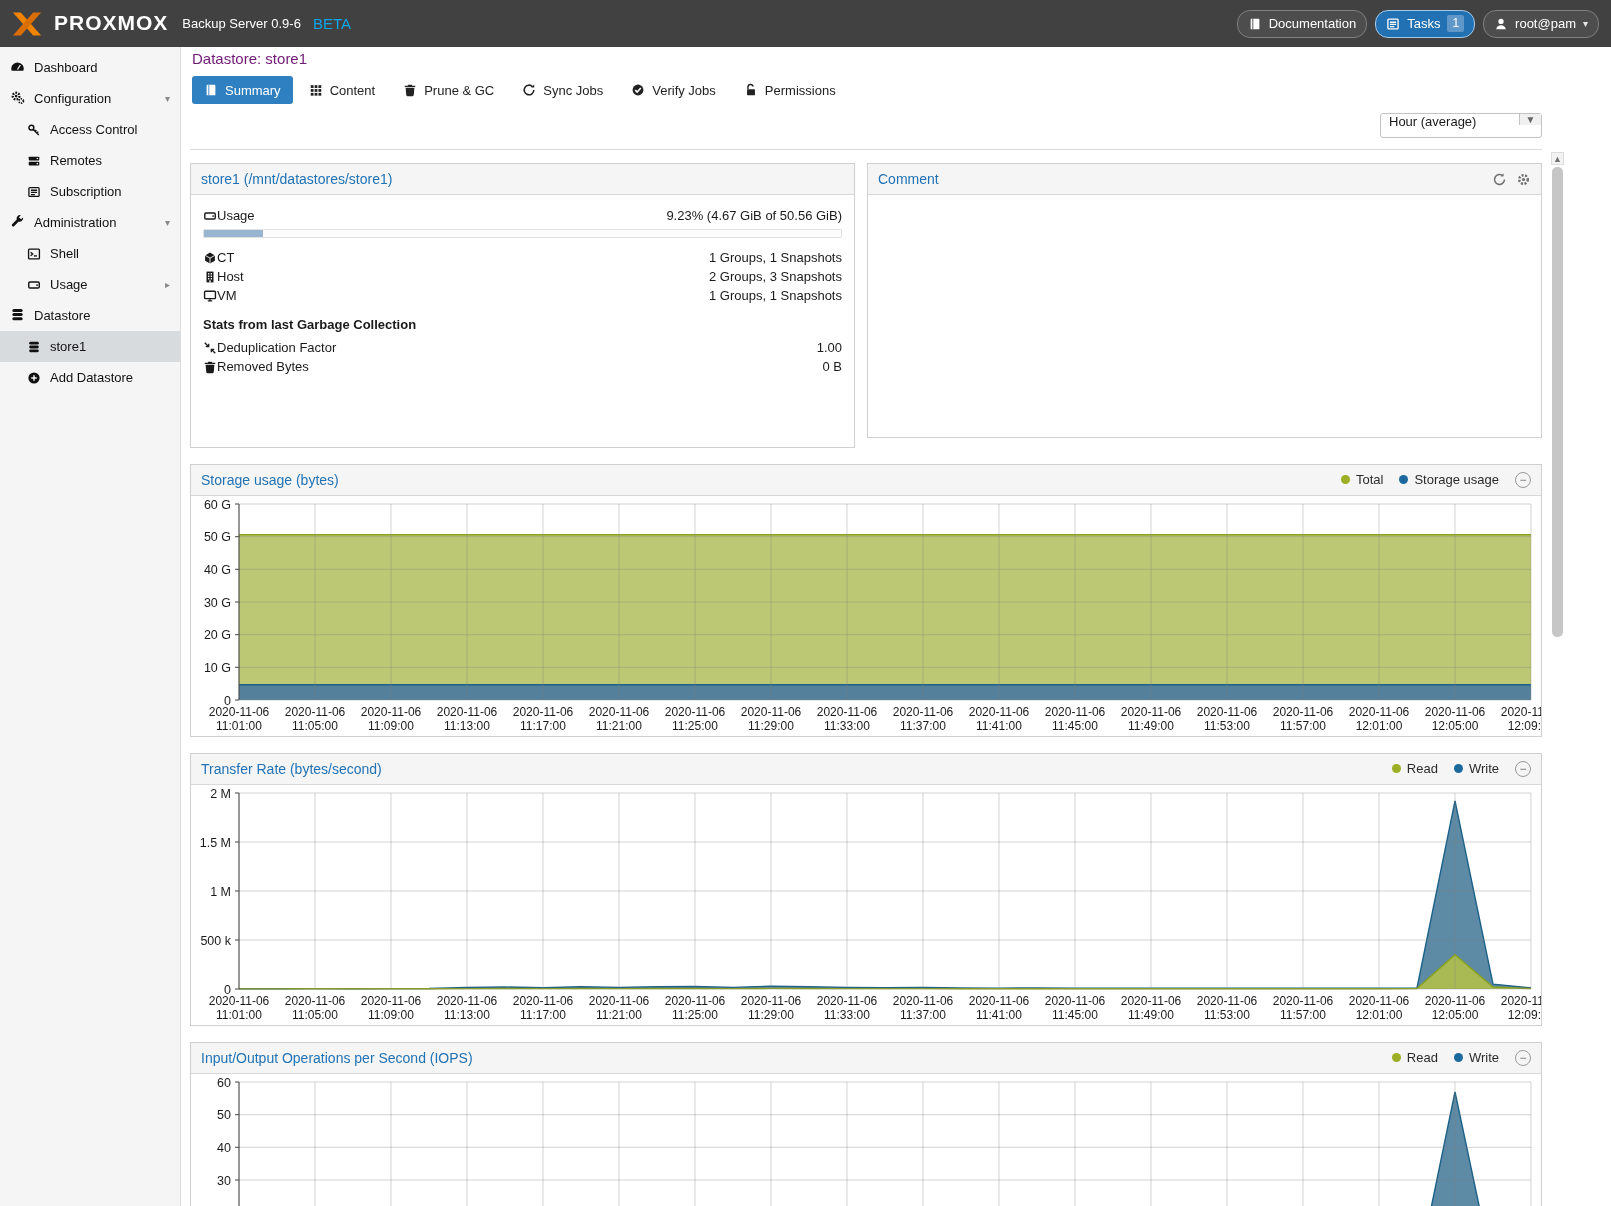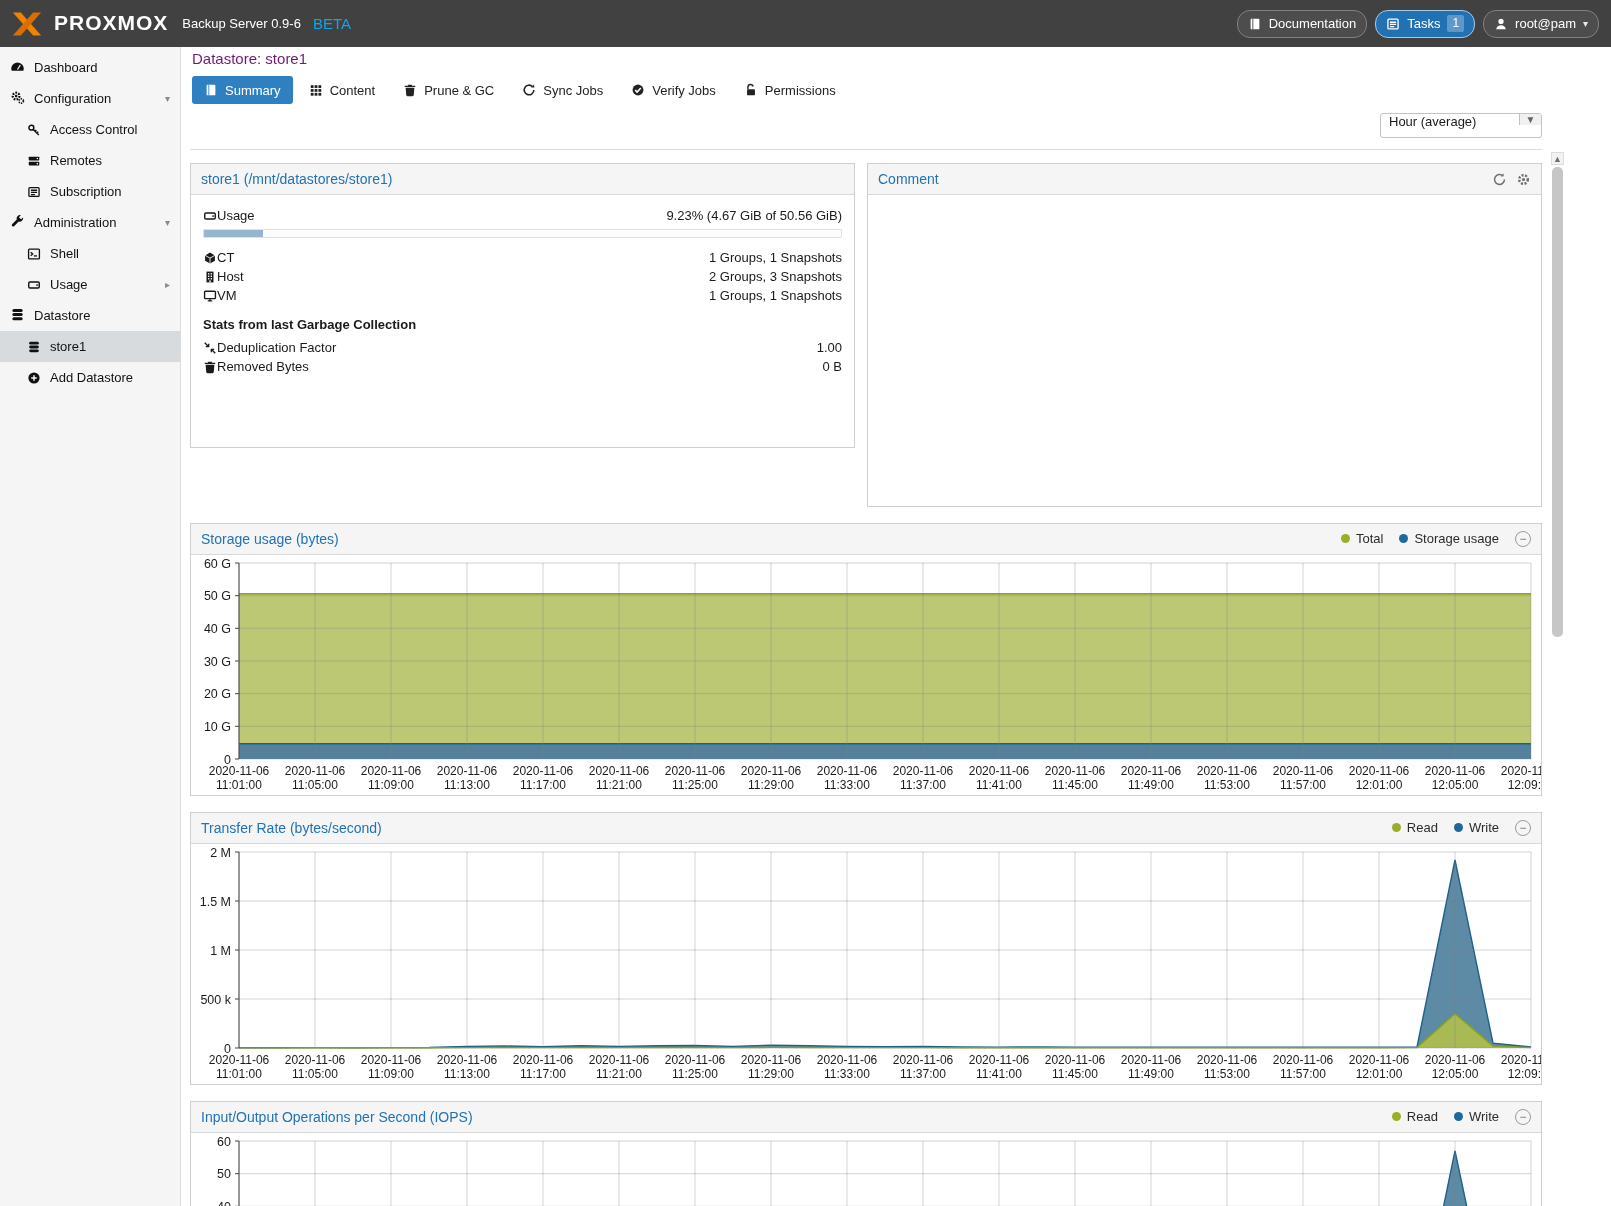--- a/index.html
+++ b/index.html
@@ -42,21 +42,21 @@
   .combo .text{flex:1;display:flex;align-items:center;padding:0 8px}
   .combo .trigger{width:22px;border-left:1px solid #c3c3c3;background:#f0f0f0;display:flex;
     align-items:center;justify-content:center;color:#666;font-size:10px}
 
   .content{padding-top:13px}
   .panel{border:1px solid #cfcfcf;background:#fff}
   .panel-hd{height:31px;display:flex;align-items:center;padding:0 10px;background:#f5f5f5;
     border-bottom:1px solid #d8d8d8;font-size:14px;color:#2173b6}
   .row-panels{display:flex;gap:12px;margin-bottom:16px}
   .ds-panel{width:665px;height:285px;flex:none}
-  .comment-panel{flex:1;height:344px}
+  .comment-panel{flex:1;height:275px}
   .panel-tools{margin-left:auto;display:flex;align-items:center;gap:9px;color:#6e6e6e}
   .panel-tools .tool{cursor:pointer;display:flex}
 
   .ds-body{padding:11px 12px}
   .ds-row{display:flex;align-items:center;gap:0;height:19px;color:#1a1a1a}
   .ds-row .val{margin-left:auto}
   .progress{height:9px;border:1px solid #e1e1e1;background:#fcfcfc;margin:4px 0 10px;border-radius:1px}
   .progress .fill{height:100%;background:#98b5cf}
   .section-title{font-weight:bold;margin:7px 0 6px}
 

